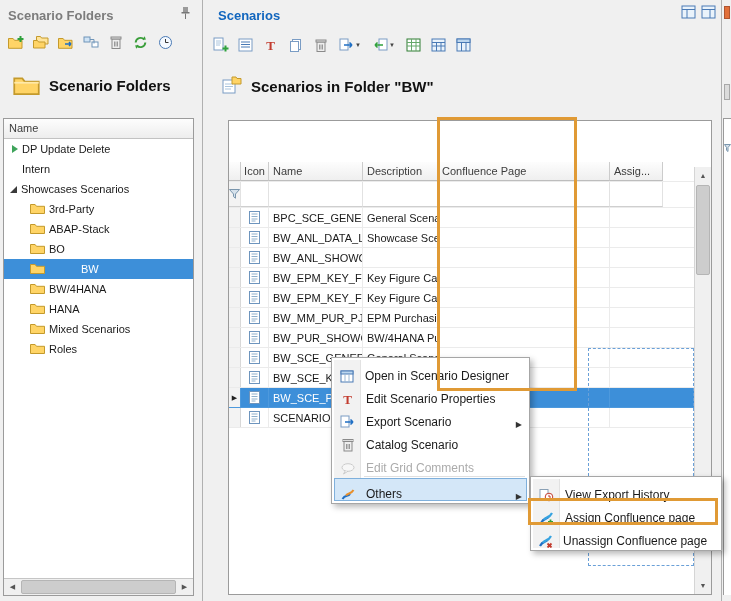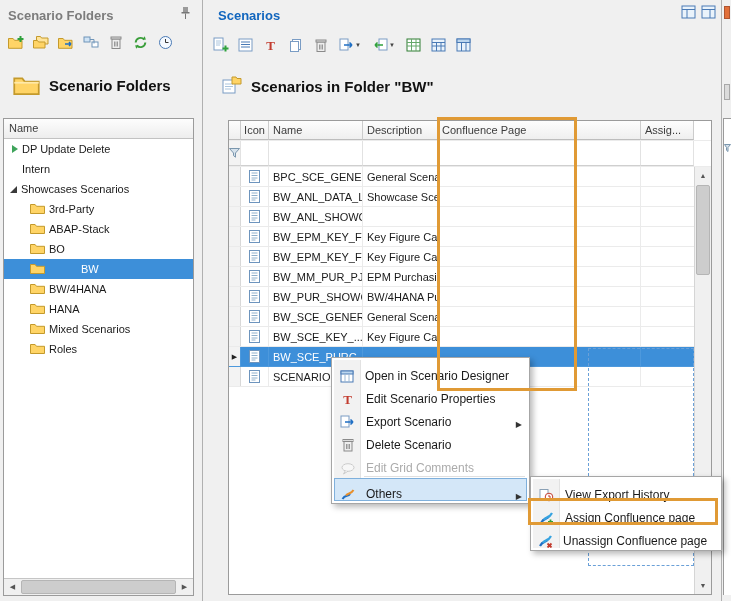--- a/index.html
+++ b/index.html
@@ -38,23 +38,23 @@
   .hthumb{position:absolute;left:17px;right:17px;top:1px;height:14px;background:#cdcdcd;border:1px solid #b5b5b5;border-radius:2px;}
 
   
   .grid{position:absolute;left:228px;top:120px;width:484px;height:475px;background:#fff;border:1px solid #9b9b9b;}
   .grow{display:flex;height:20px;border-bottom:1px solid #ebebeb;background:#fff;}
   .gc{border-right:1px solid #ebebeb;padding:3px 4px;white-space:nowrap;overflow:hidden;display:flex;align-items:center;}
   .c0{width:12px;background:#f3f3f3;border-right:1px solid #d8d8d8;padding:0;justify-content:center;}
   .c1{width:28px;justify-content:center;padding:0;}
   .c2{width:94px;}
   .c3{width:75px;}
-  .c4{width:203px;}
+  .c4{width:172px;}
   .c5{width:53px;border-right:none;}
-  .ghead{height:20px;}
+  .ghead{height:20px;margin-top:41px;}
   .ghead .gc{background:linear-gradient(#fdfdfd,#efefef);border-right:1px solid #cccccc;border-bottom:1px solid #bdbdbd;color:#3c3c3c;}
   .gfilter{height:26px;}
   .gfilter .gc{border-right:1px solid #e2e2e2;border-bottom:1px solid #cfcfcf;}
   .grow.sel,.grow.sel .gc{background:#3d8fd9;color:#fff;border-color:#4d99dd;}
   .grow.sel .c0{background:#f3f3f3;color:#222;}
   .vscroll{position:absolute;right:0;top:46px;bottom:0;width:17px;background:#f0f0f0;border-left:1px solid #d5d5d5;}
   .vbtn{position:absolute;left:0;width:16px;height:17px;display:flex;align-items:center;justify-content:center;font-size:7px;color:#555;}
   .vthumb{position:absolute;left:1px;top:18px;width:14px;height:90px;background:#cdcdcd;border:1px solid #b5b5b5;border-radius:2px;}
   .dashedbox{position:absolute;left:588px;top:348px;width:106px;height:218px;border:1px dashed #6aa0d8;z-index:4;}
 
@@ -532,21 +532,21 @@
       <span class="subarrow">▶</span>
     </div>
     <div class="mi">
       <span class="ic">
           <svg width="12" height="14">
             <rect x="2" y="3.5" width="8" height="9.5" fill="#eee" stroke="#8a8a8a"></rect>
             <rect x="1" y="1.5" width="10" height="2" fill="#ddd" stroke="#8a8a8a"></rect>
             <path d="M4.5 6v5M6 6v5M7.5 6v5" stroke="#999"></path>
           </svg>
         </span>
-      <span>Delete Scenario</span>
+      <span>Catalog Scenario</span>
     </div>
     <div class="mi dis">
       <span class="ic" style="opacity:.45;">
           <svg width="14" height="12">
             <ellipse cx="7" cy="4.5" rx="6" ry="3.8" fill="#fff" stroke="#9a9a9a"></ellipse>
             <path d="M4.5 7.5 2.5 11 7 8.2" fill="#fff" stroke="#9a9a9a"></path>
           </svg>
         </span>
       <span>Edit Grid Comments</span>
     </div>

